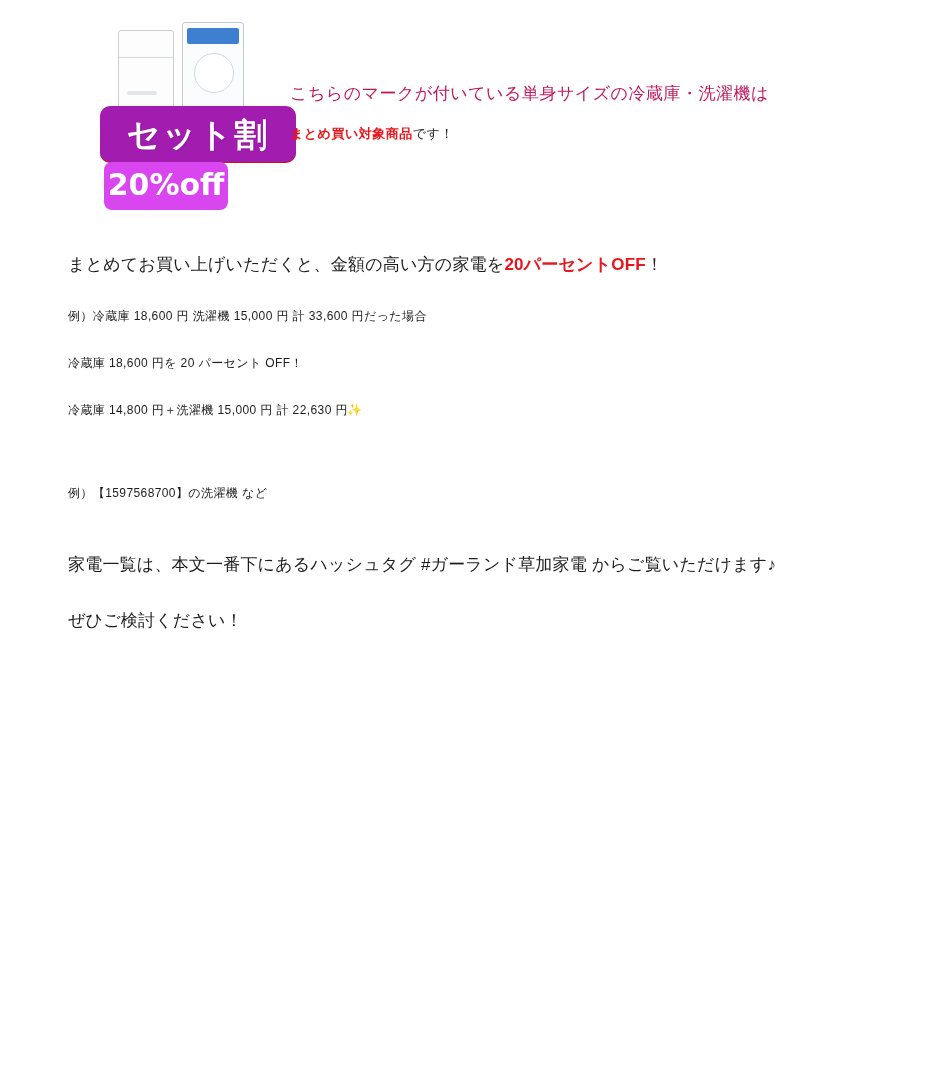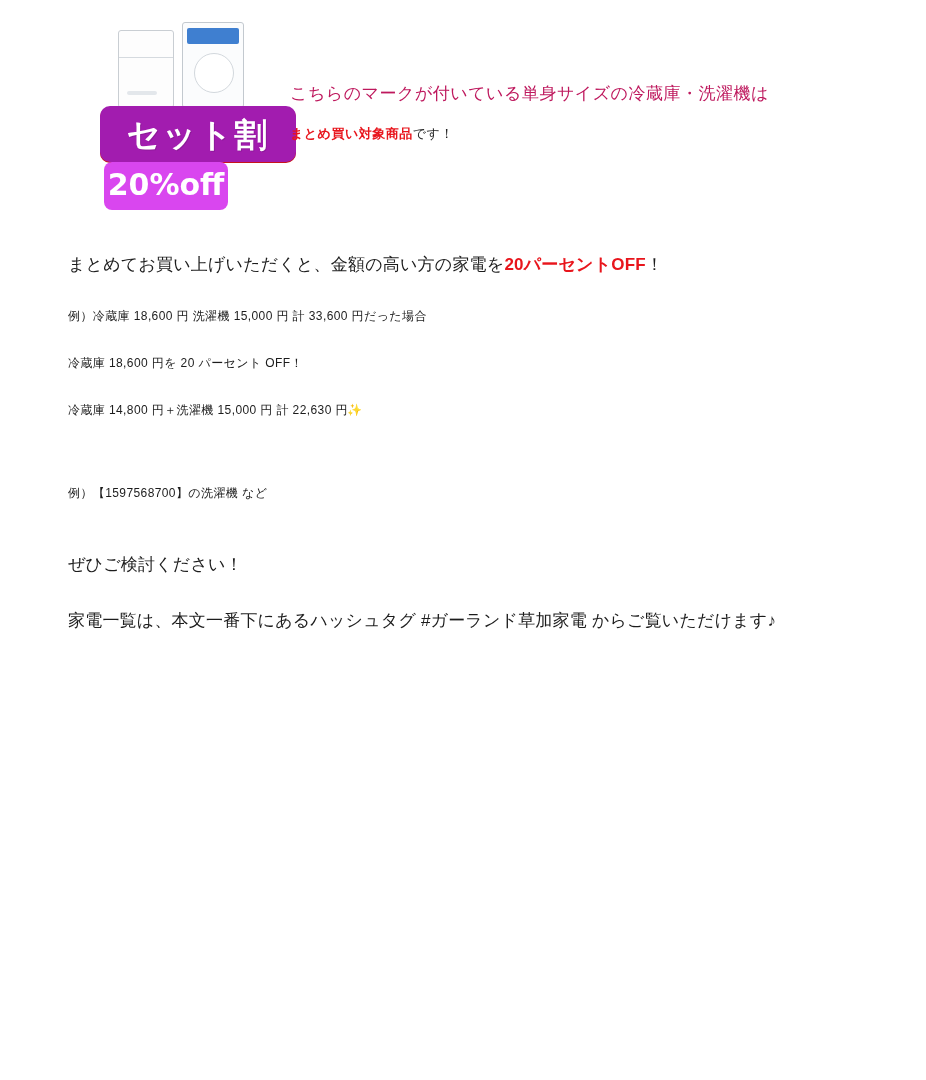--- a/index.html
+++ b/index.html
@@ -243,17 +243,17 @@
 
   <div class="gap-lg"></div>
 
 
   <p class="p small">例）【1597568700】の洗濯機  など</p>
 
 
 
   <div class="gap-md"></div>
 
+  <p class="p">家電一覧は、本文一番下にあるハッシュタグ  #ガーランド草加家電  からご覧いただけます♪</p>
+
   <p class="p">ぜひご検討ください！</p>
 
-  <p class="p">家電一覧は、本文一番下にあるハッシュタグ  #ガーランド草加家電  からご覧いただけます♪</p>
-
 </div>
 
 </body></html>

